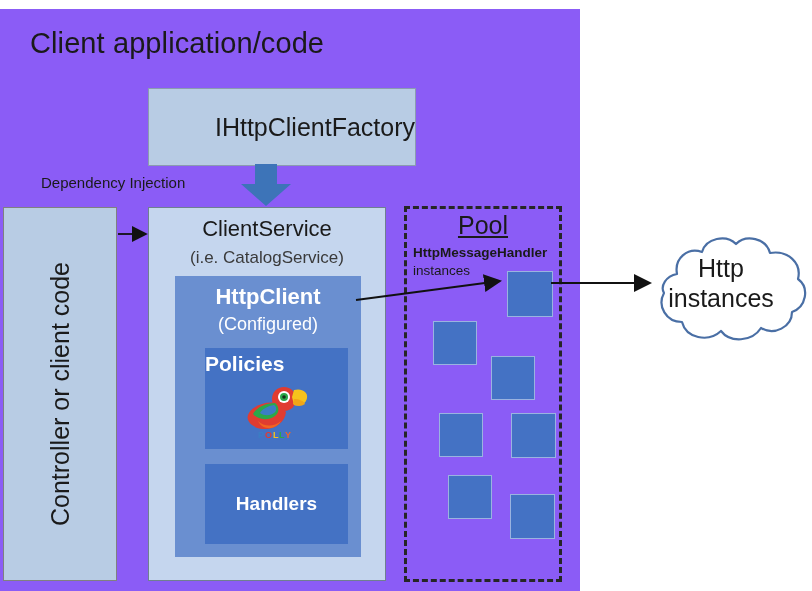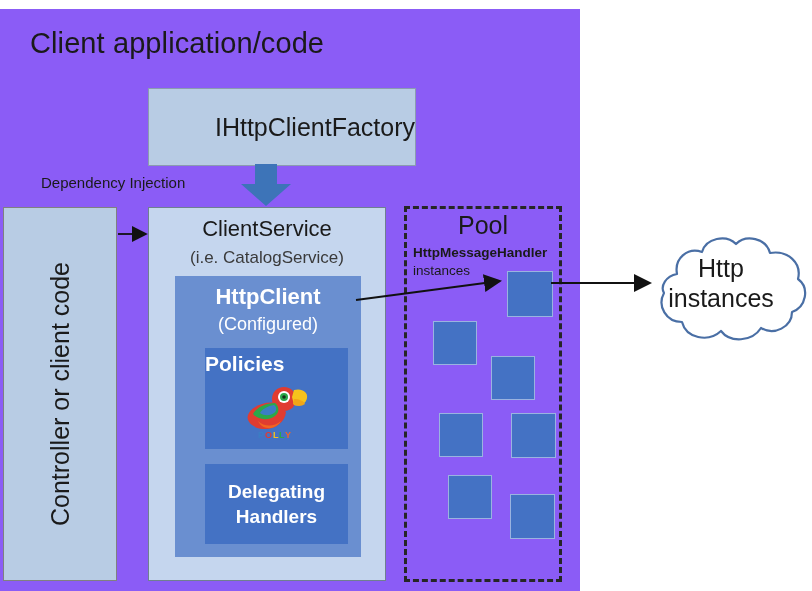--- a/index.html
+++ b/index.html
@@ -202,20 +202,21 @@
     border: 3px dashed #262626;
     box-sizing: border-box;
   }
   #pool-title {
     position: absolute;
     left: 0; right: 0;
     top: 2px;
     text-align: center;
     font-size: 25px;
     color: #1a1a1a;
+    text-decoration: underline;
   }
   #pool-sub1 {
     position: absolute;
     left: 6px;
     top: 36px;
     font-size: 13.5px;
     font-weight: bold;
     color: #1a1a1a;
     white-space: nowrap;
   }
@@ -309,21 +310,20 @@
 
             <text x="14" y="57" font-family="'Liberation Sans', sans-serif" font-size="9" font-weight="bold" fill="#3b7ec4">P</text>
             <text x="21" y="57" font-family="'Liberation Sans', sans-serif" font-size="9" font-weight="bold" fill="#e03c31">O</text>
             <text x="29" y="57" font-family="'Liberation Sans', sans-serif" font-size="9" font-weight="bold" fill="#f6c21c">L</text>
             <text x="35" y="57" font-family="'Liberation Sans', sans-serif" font-size="9" font-weight="bold" fill="#2ba84a">L</text>
             <text x="41" y="57" font-family="'Liberation Sans', sans-serif" font-size="9" font-weight="bold" fill="#f26522">Y</text>
           </svg>
         </div>
 
         <div id="delegating-box">
-          <span class="dl">Delegating</span>
           <span class="dl">Handlers</span>
         </div>
       </div>
     </div>
 
     <div id="pool-box">
       <div id="pool-title">Pool</div>
       <div id="pool-sub1">HttpMessageHandler</div>
       <div id="pool-sub2">instances</div>
       <div id="handler-squares">

